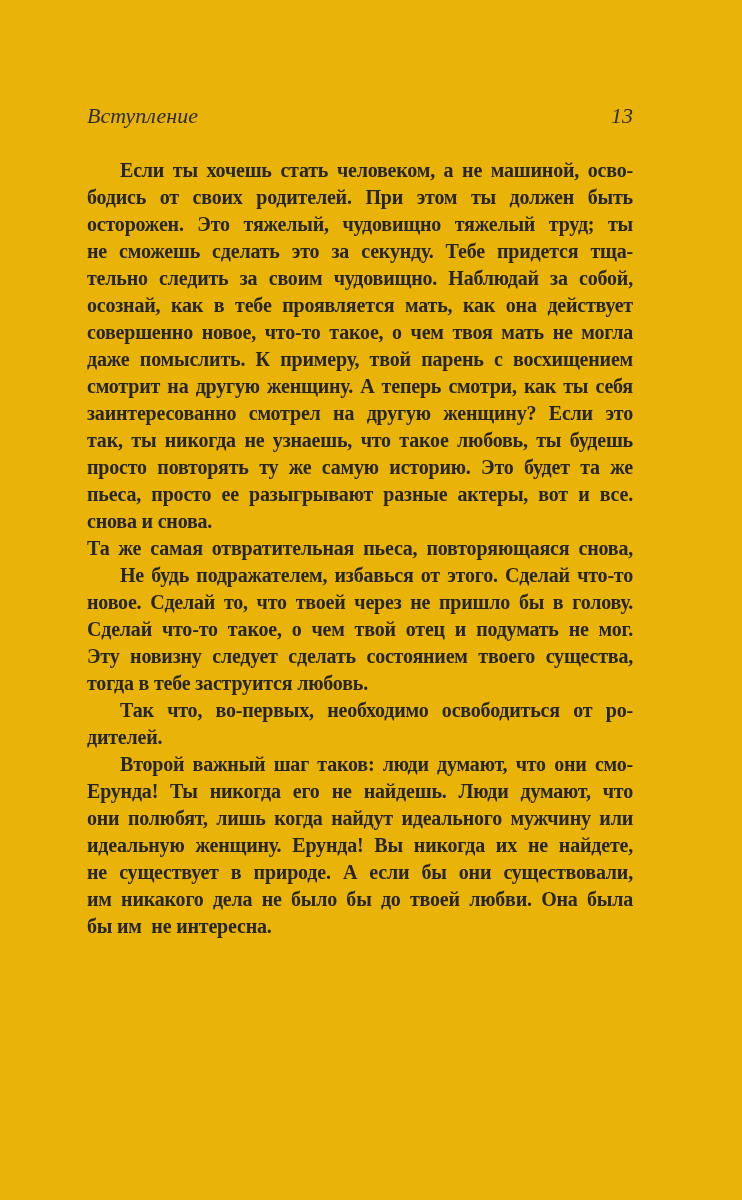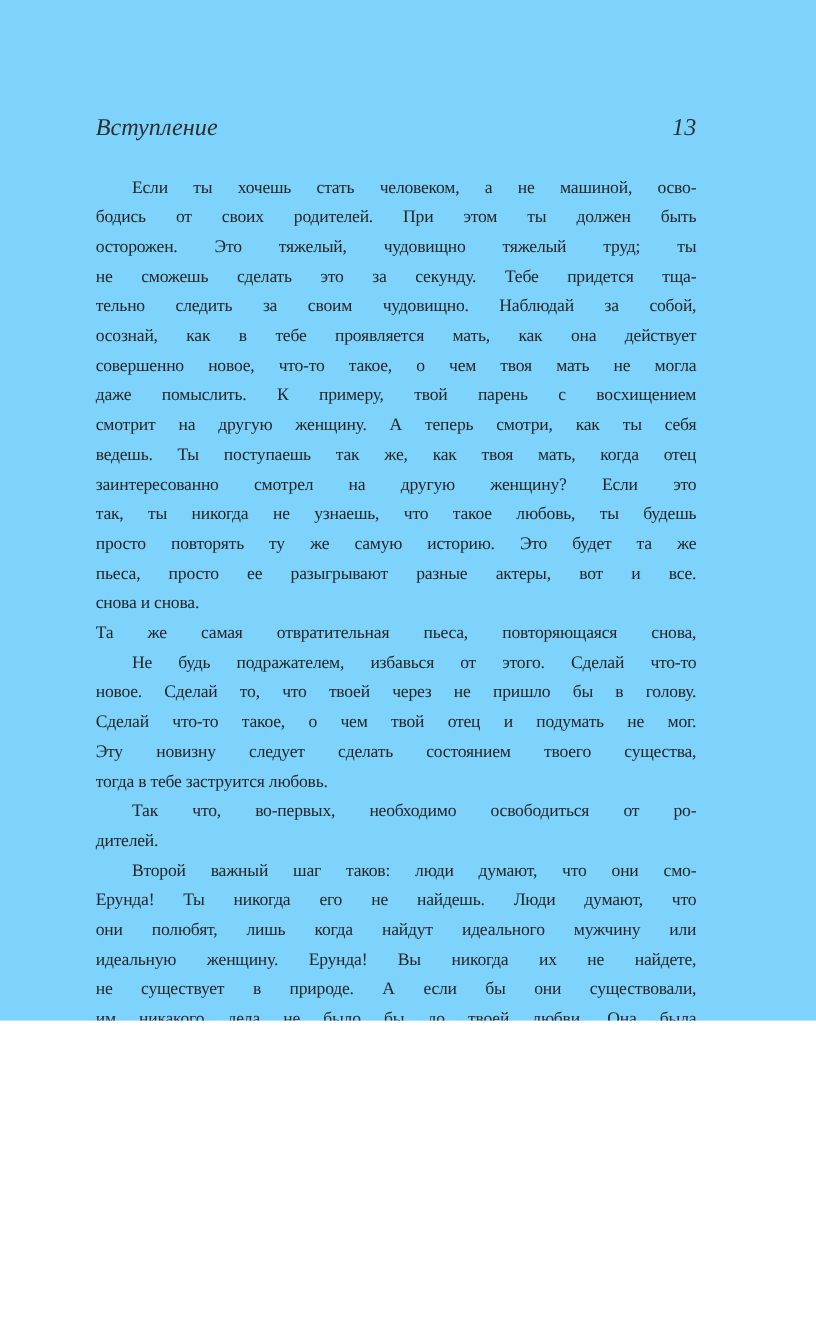--- a/index.html
+++ b/index.html
@@ -3,22 +3,22 @@
 <meta charset="utf-8">
 <style>
   html, body {
     margin: 0;
     padding: 0;
     background: #ffffff;
   }
   .page {
     position: relative;
     width: 742px;
-    height: 928px;
-    background: #7dd3fc;
+    height: 1200px;
+    background: #eab308;
     font-family: "Liberation Serif", "DejaVu Serif", serif;
     color: #262626;
     overflow: hidden;
   }
   .content {
     position: absolute;
     left: 87px;
     top: 102px;
     width: 546px;
   }
@@ -26,23 +26,24 @@
     display: flex;
     justify-content: space-between;
     align-items: baseline;
     font-style: italic;
     font-size: 22px;
     line-height: 27px;
     margin-bottom: 28px;
     color: #2e2e2e;
   }
   .body-text {
-    font-size: 16px;
+    font-size: 20px;
     line-height: 27px;
     letter-spacing: -0.2px;
+    font-weight: bold;
   }
   .paragraph {
     margin: 0;
   }
   .line {
     white-space: pre-wrap;
     text-align: justify;
     text-align-last: justify;
   }
   .line.last {
@@ -65,21 +66,20 @@
         <div class="paragraph">
           <div class="line first">Если ты хочешь стать человеком, а не машиной, осво-</div>
           <div class="line">бодись от своих родителей. При этом ты должен быть</div>
           <div class="line">осторожен. Это тяжелый, чудовищно тяжелый труд; ты</div>
           <div class="line">не сможешь сделать это за секунду. Тебе придется тща-</div>
           <div class="line">тельно следить за своим чудовищно. Наблюдай за собой,</div>
           <div class="line">осознай, как в тебе проявляется мать, как она действует</div>
           <div class="line">совершенно новое, что-то такое, о чем твоя мать не могла</div>
           <div class="line">даже помыслить. К примеру, твой парень с восхищением</div>
           <div class="line">смотрит на другую женщину. А теперь смотри, как ты себя</div>
-          <div class="line">ведешь. Ты поступаешь так же, как твоя мать, когда отец</div>
           <div class="line">заинтересованно смотрел на другую женщину? Если это</div>
           <div class="line">так, ты никогда не узнаешь, что такое любовь, ты будешь</div>
           <div class="line">просто повторять ту же самую историю. Это будет та же</div>
           <div class="line">пьеса, просто ее разыгрывают разные актеры, вот и все.</div>
           <div class="line last">снова и снова.</div>
           <div class="line">Та же самая отвратительная пьеса, повторяющаяся снова,</div>
         </div>
         <div class="paragraph">
           <div class="line first">Не будь подражателем, избавься от этого. Сделай что-то</div>
           <div class="line">новое. Сделай то, что твоей через не пришло бы в голову.</div>

